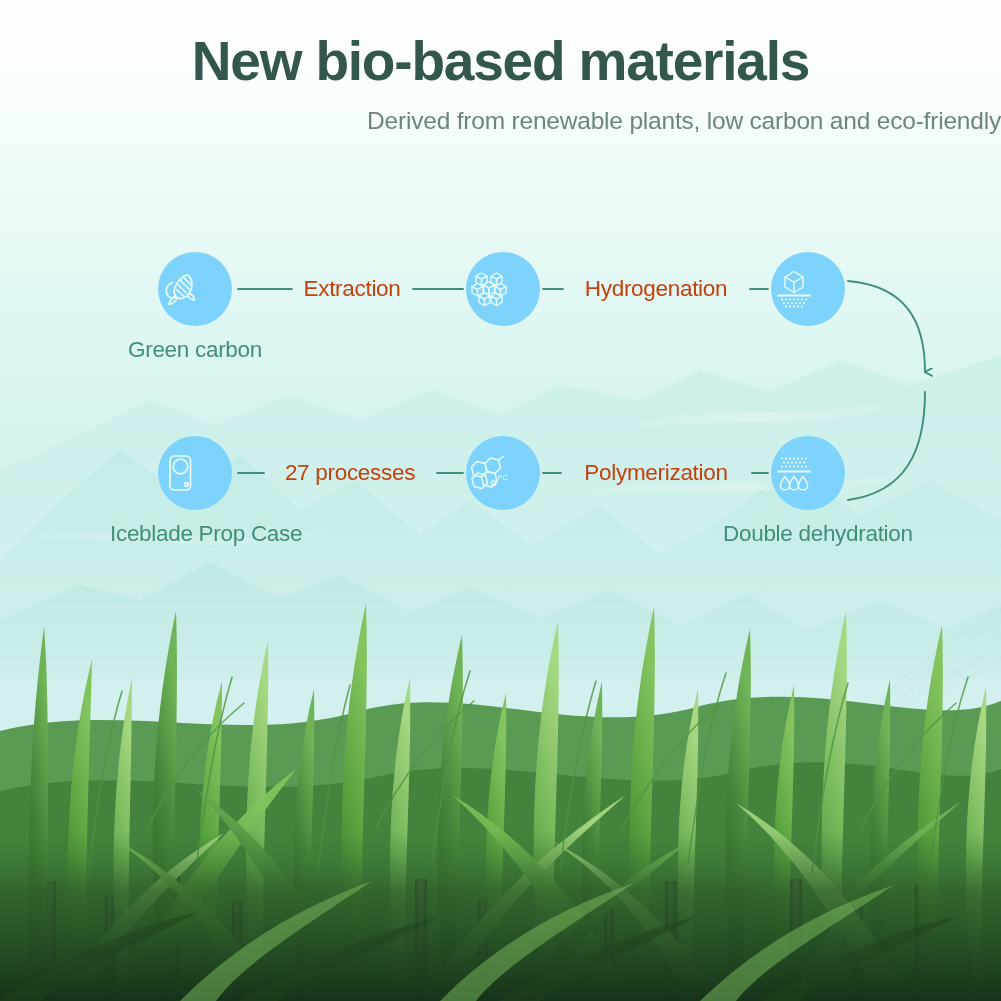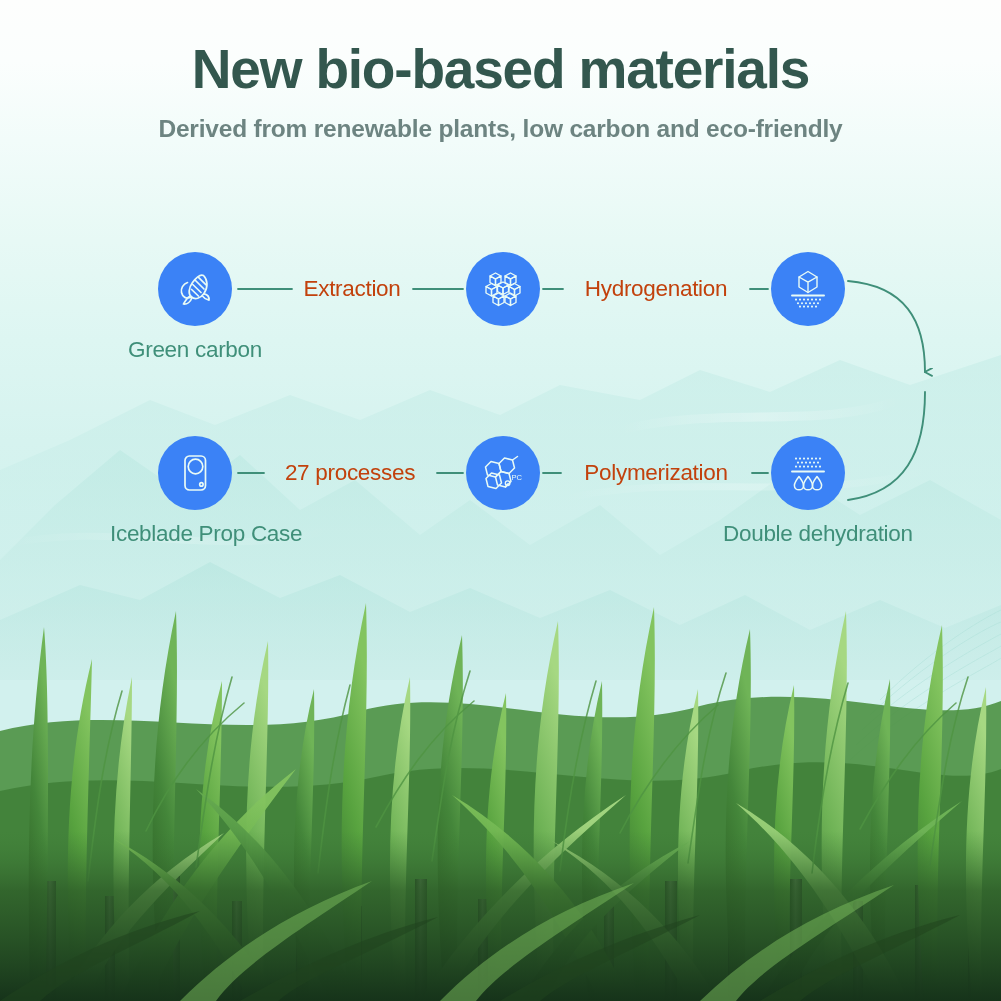--- a/index.html
+++ b/index.html
@@ -21,41 +21,42 @@
         #ddf6f2 34%,
         #d6f3ef 44%,
         #d2f2ee 54%,
         #d2f1ee 62%);
   }
   .mountains{position:absolute;left:0;top:0;width:1001px;height:1001px;}
 
   
   .header{position:absolute;left:0;top:0;width:1001px;text-align:center;}
   .title{
-    margin:0;padding-top:36px;
+    margin:0;padding-top:28px;
     font-size:55px;line-height:66px;font-weight:700;
     letter-spacing:-1.2px;
     color:#33574e;
   }
   .subtitle{
     margin:0;padding-top:12px;
-    font-size:24.5px;line-height:30px;font-weight:700;
+    font-size:24.5px;line-height:30px;font-weight:400;
     letter-spacing:-0.2px;
     color:#6d8481;
+    text-align:right;
   }
 
   
   .flow{position:absolute;left:0;top:0;width:1001px;height:600px;}
 
   .node{position:absolute;width:170px;margin-left:-85px;text-align:center;}
   .node .disc{
     width:74px;height:74px;border-radius:50%;
-    background:#3b82f6;
+    background:#7dd3fc;
     margin:0 auto;
-    display:flex;align-items:center;justify-content:center;
+    display:flex;align-items:center;justify-content:flex-start;
     box-sizing:border-box;
   }
   .node .disc svg{display:block;}
   .node .nlabel{
     margin-top:11px;
     font-size:22.5px;line-height:26px;
     color:#3f8f79;white-space:nowrap;
     letter-spacing:-0.3px;
   }
   .node .nlabel.two{white-space:normal;line-height:25px;}

